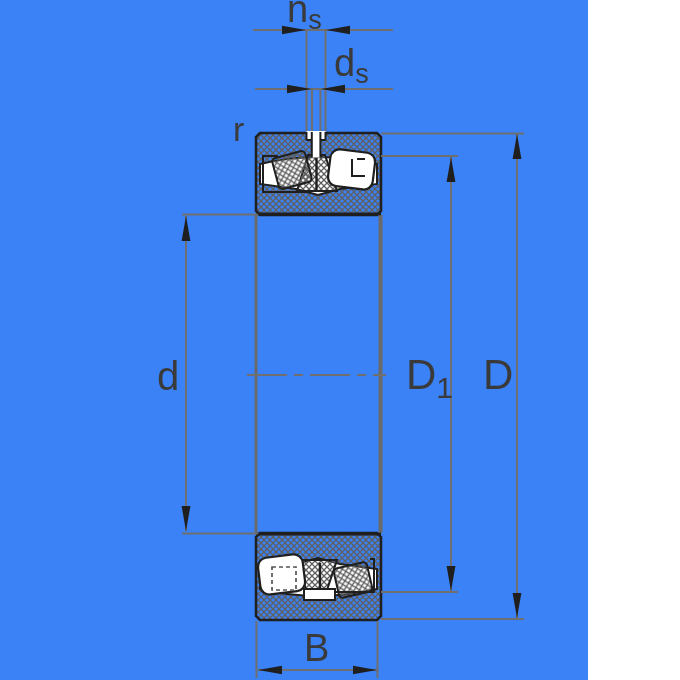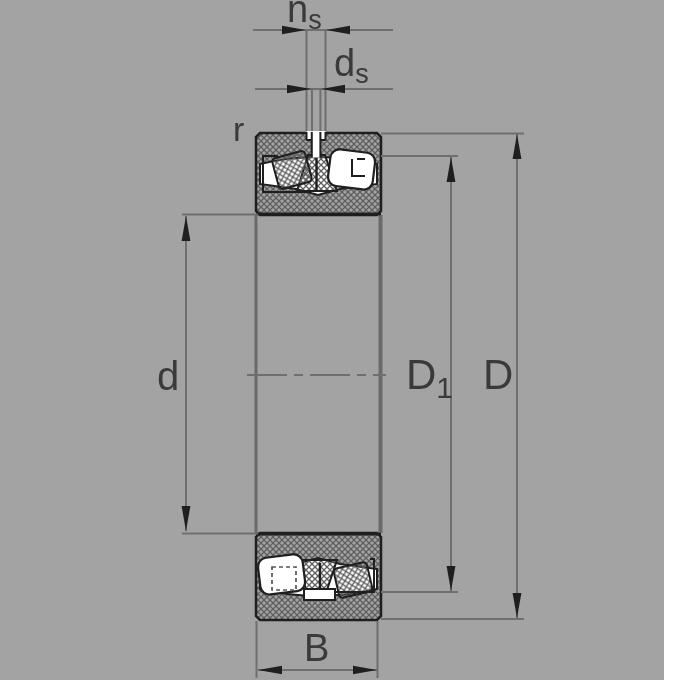--- a/index.html
+++ b/index.html
@@ -1,16 +1,16 @@
 <!DOCTYPE html>
 <html><head>
 <meta charset="utf-8">
 <style>
   html,body{margin:0;padding:0;background:#ffffff;}
-  .stage{position:relative;width:664px;height:680px;background:#a3a3a3;overflow:hidden;}
+  .stage{position:relative;width:588px;height:680px;background:#3b82f6;overflow:hidden;}
   svg{position:absolute;left:0;top:0;}
   text{font-family:"Liberation Sans","DejaVu Sans",sans-serif;fill:#3a3a3a;}
 </style>
 </head>
 <body>
 
 <div class="stage">
 <svg width="680" height="680" viewBox="0 0 680 680">
   <defs>
     <pattern id="hatch" width="6" height="6" patternUnits="userSpaceOnUse">

